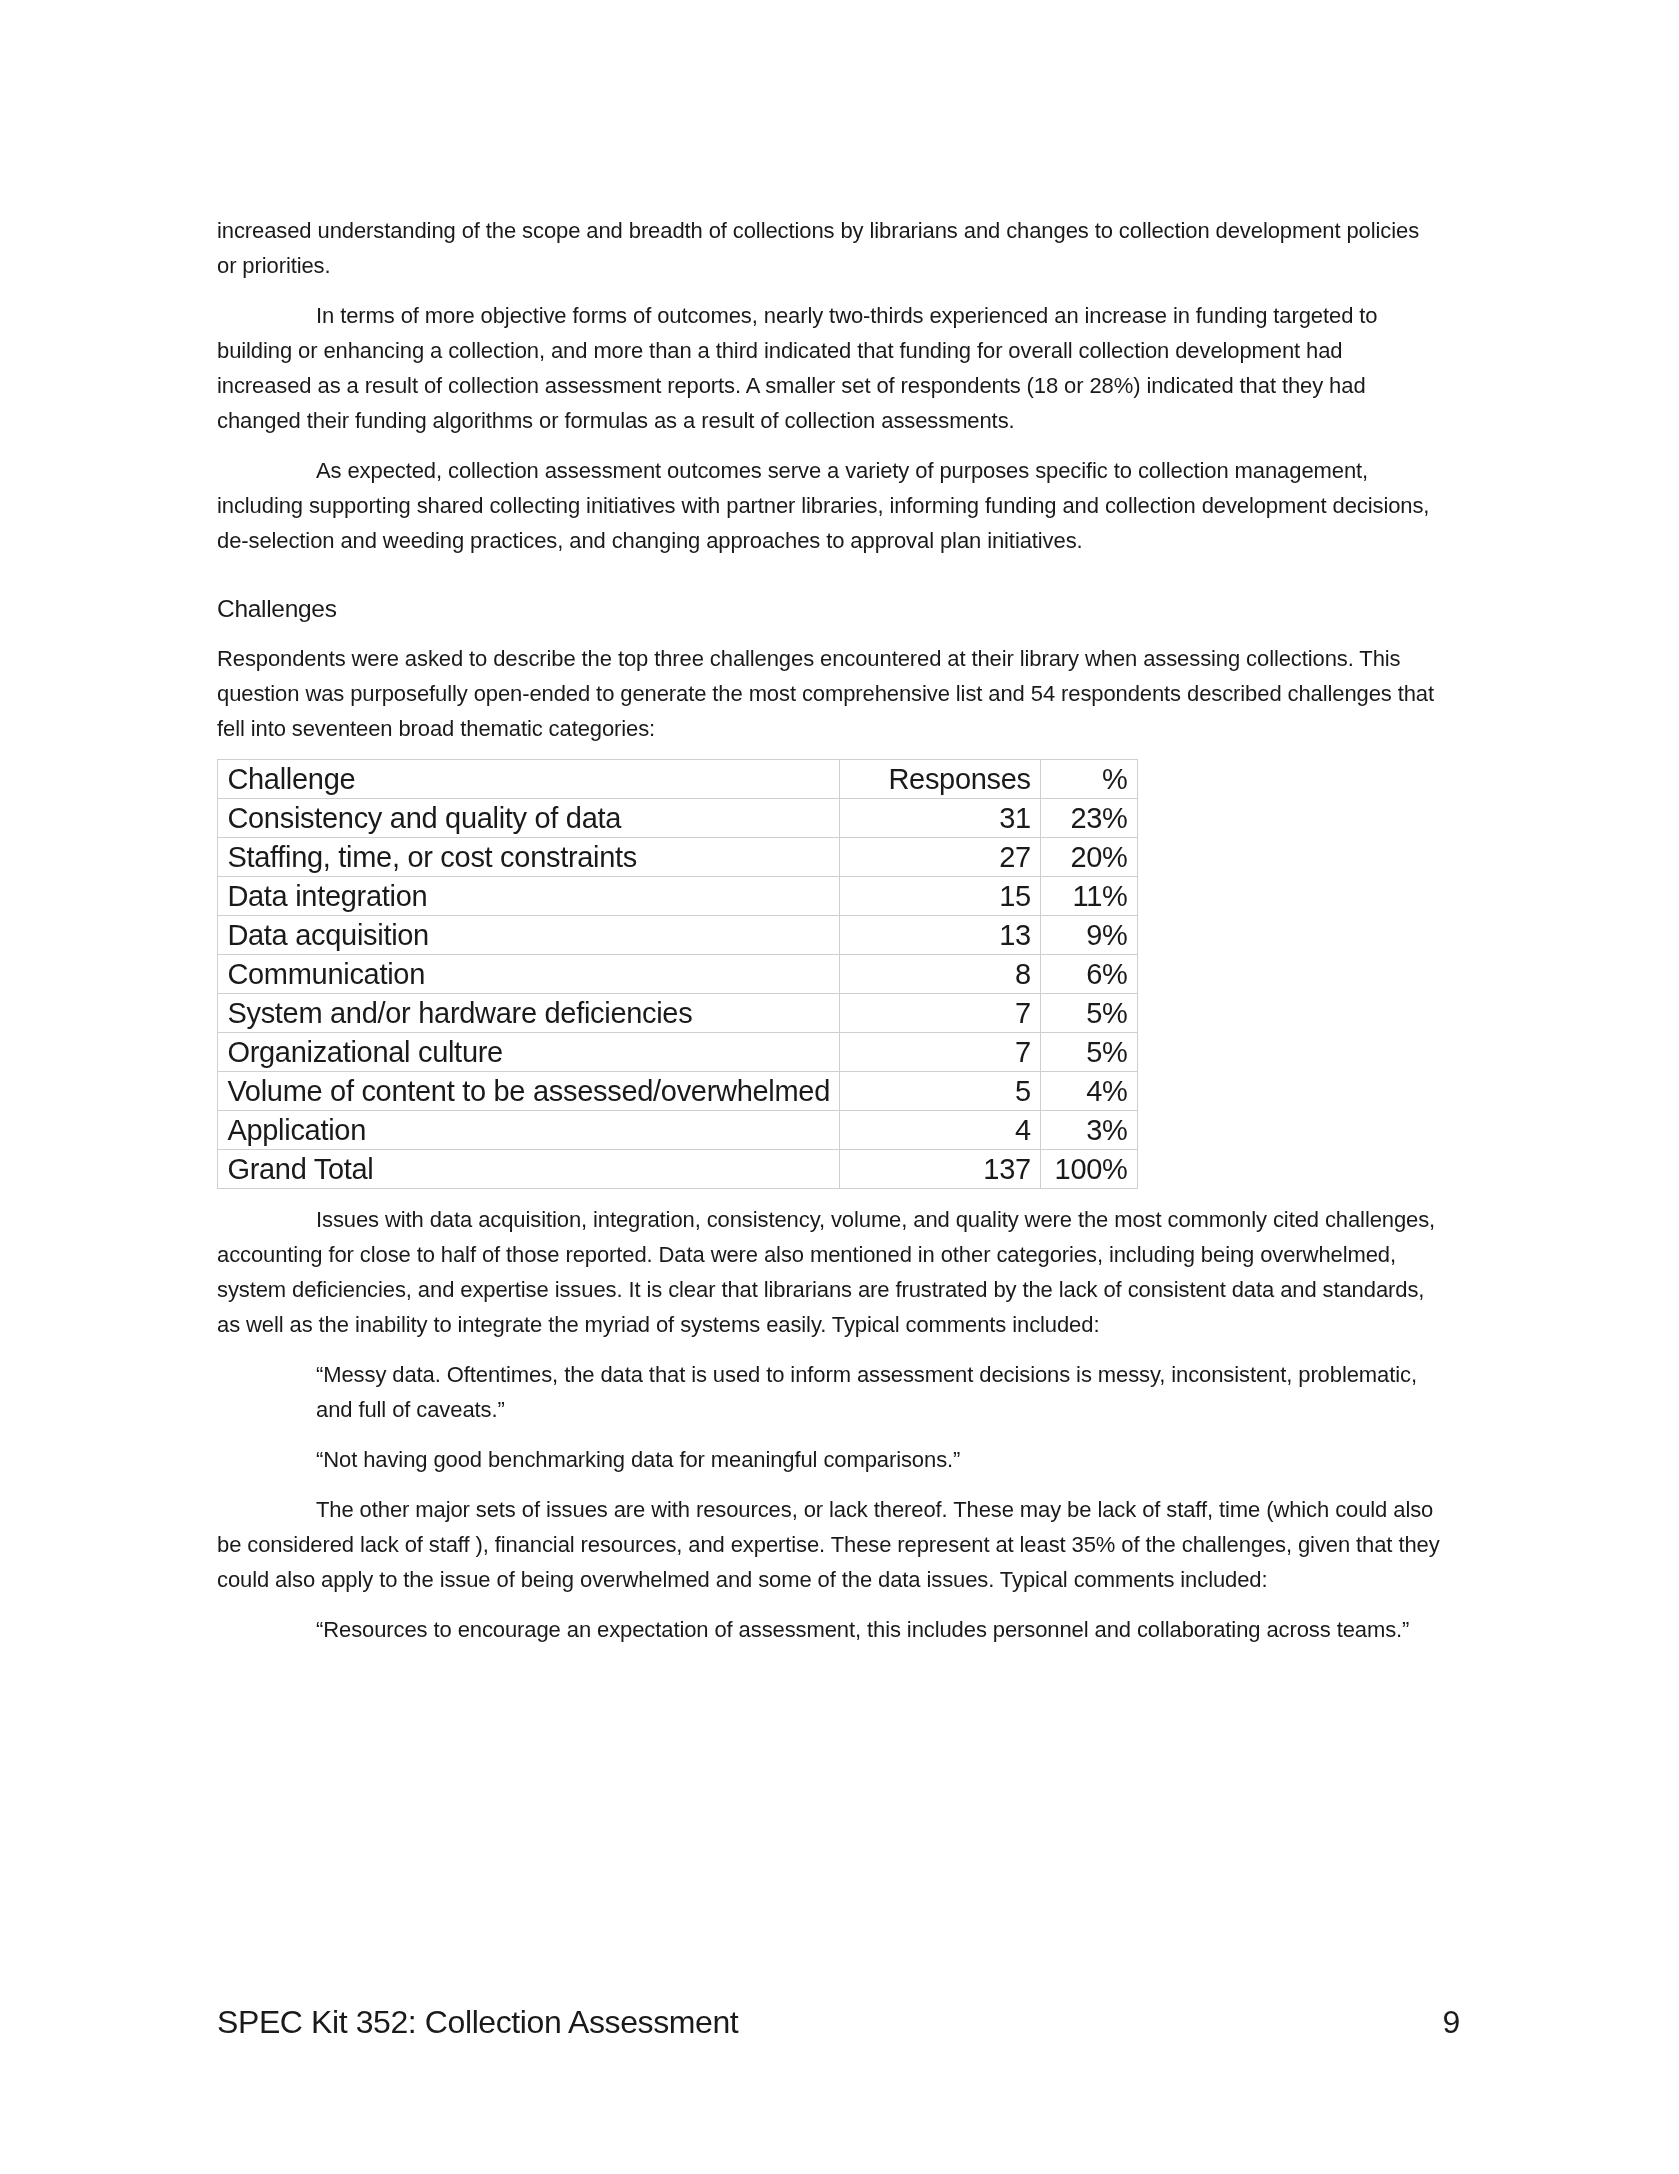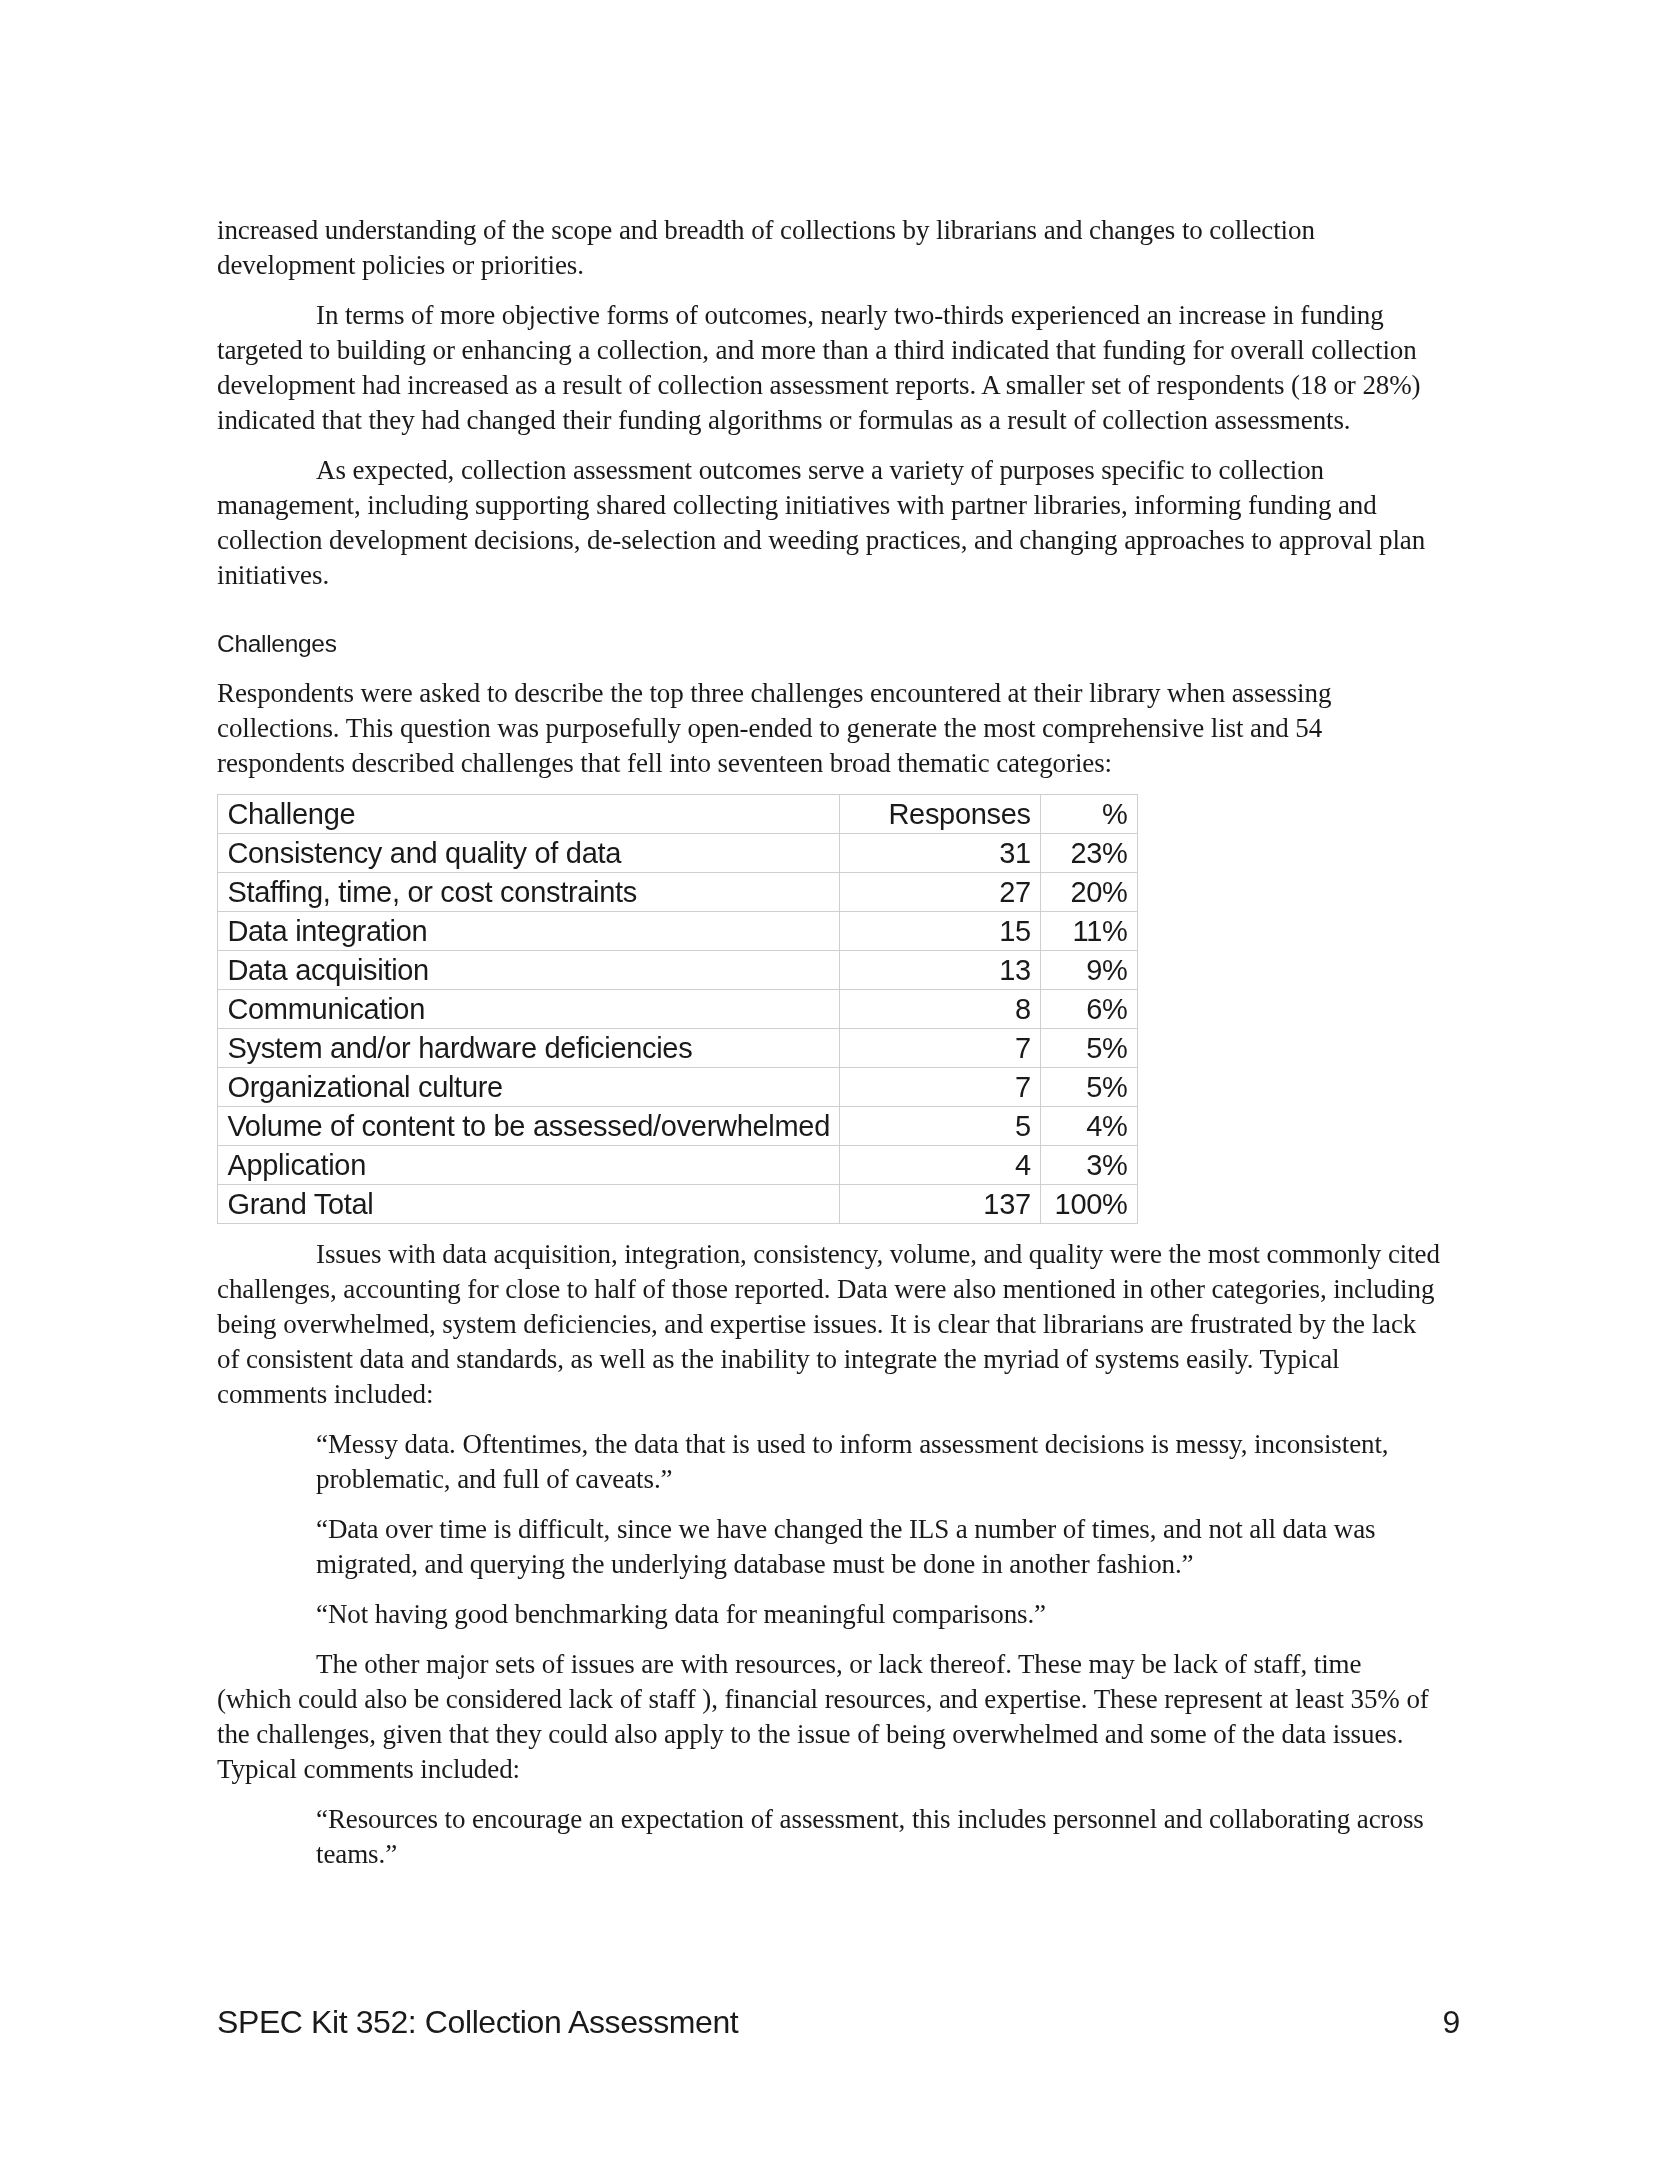--- a/index.html
+++ b/index.html
@@ -14,22 +14,22 @@
       overflow: hidden;
       color: #1a1a1a;
     }
     .page {
       position: absolute;
       left: 217px;
       top: 213px;
       width: 1224px;
     }
     .serif {
-      font-family: Liberation Serif, serif;
-      font-size: 27px;
+      font-family: Liberation Sans, sans-serif;
+      font-size: 22px;
       line-height: 35px;
       letter-spacing: -0.1px;
     }
     p { margin: 0; }
     p.para { margin-bottom: 15px; }
     p.indent { text-indent: 99px; }
     p.quote {
       margin-left: 99px;
       margin-bottom: 15px;
     }
@@ -140,21 +140,20 @@
       <tr>
         <td class="col-challenge">Grand Total</td>
         <td class="col-responses">137</td>
         <td class="col-percent">100%</td>
       </tr>
     </tbody>
   </table>
 
   <p class="serif para indent">Issues with data acquisition, integration, consistency, volume, and quality were the most commonly cited challenges, accounting for close to half of those reported. Data were also mentioned in other categories, including being overwhelmed, system deficiencies, and expertise issues. It is clear that librarians are frustrated by the lack of consistent data and standards, as well as the inability to integrate the myriad of systems easily. Typical comments included:</p>
   <p class="serif quote">“Messy data. Oftentimes, the data that is used to inform assessment decisions is messy, inconsistent, problematic, and full of caveats.”</p>
-  <p class="serif quote">“Data over time is difficult, since we have changed the ILS a number of times, and not all data was migrated, and querying the underlying database must be done in another fashion.”</p>
   <p class="serif quote">“Not having good benchmarking data for meaningful comparisons.”</p>
 
   <p class="serif para indent">The other major sets of issues are with resources, or lack thereof. These may be lack of staff, time (which could also be considered lack of staff ), financial resources, and expertise. These represent at least 35% of the challenges, given that they could also apply to the issue of being overwhelmed and some of the data issues. Typical comments included:</p>
   <p class="serif quote">“Resources to encourage an expectation of assessment, this includes personnel and collaborating across teams.”</p>
 </div>
 
 <div class="footer">
   <span>SPEC Kit 352: Collection Assessment</span>
   <span>9</span>
 </div>

